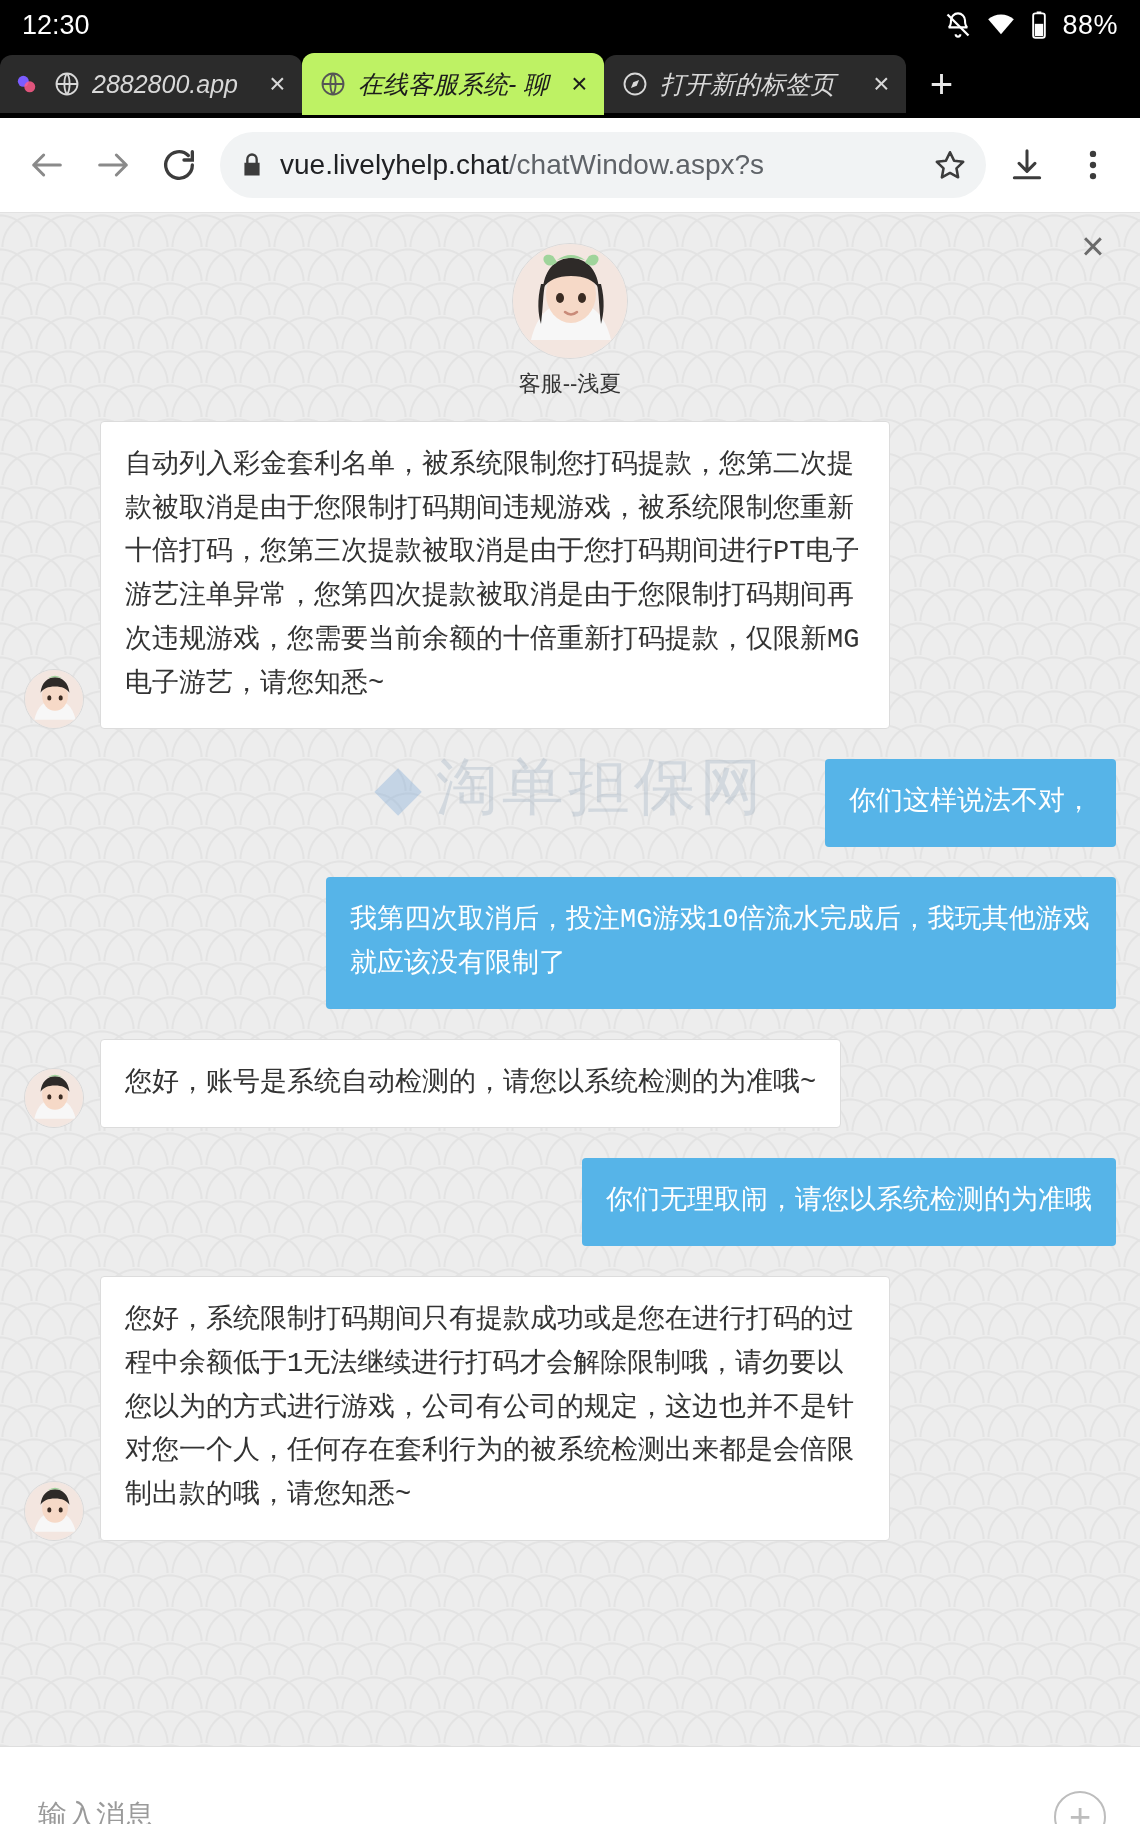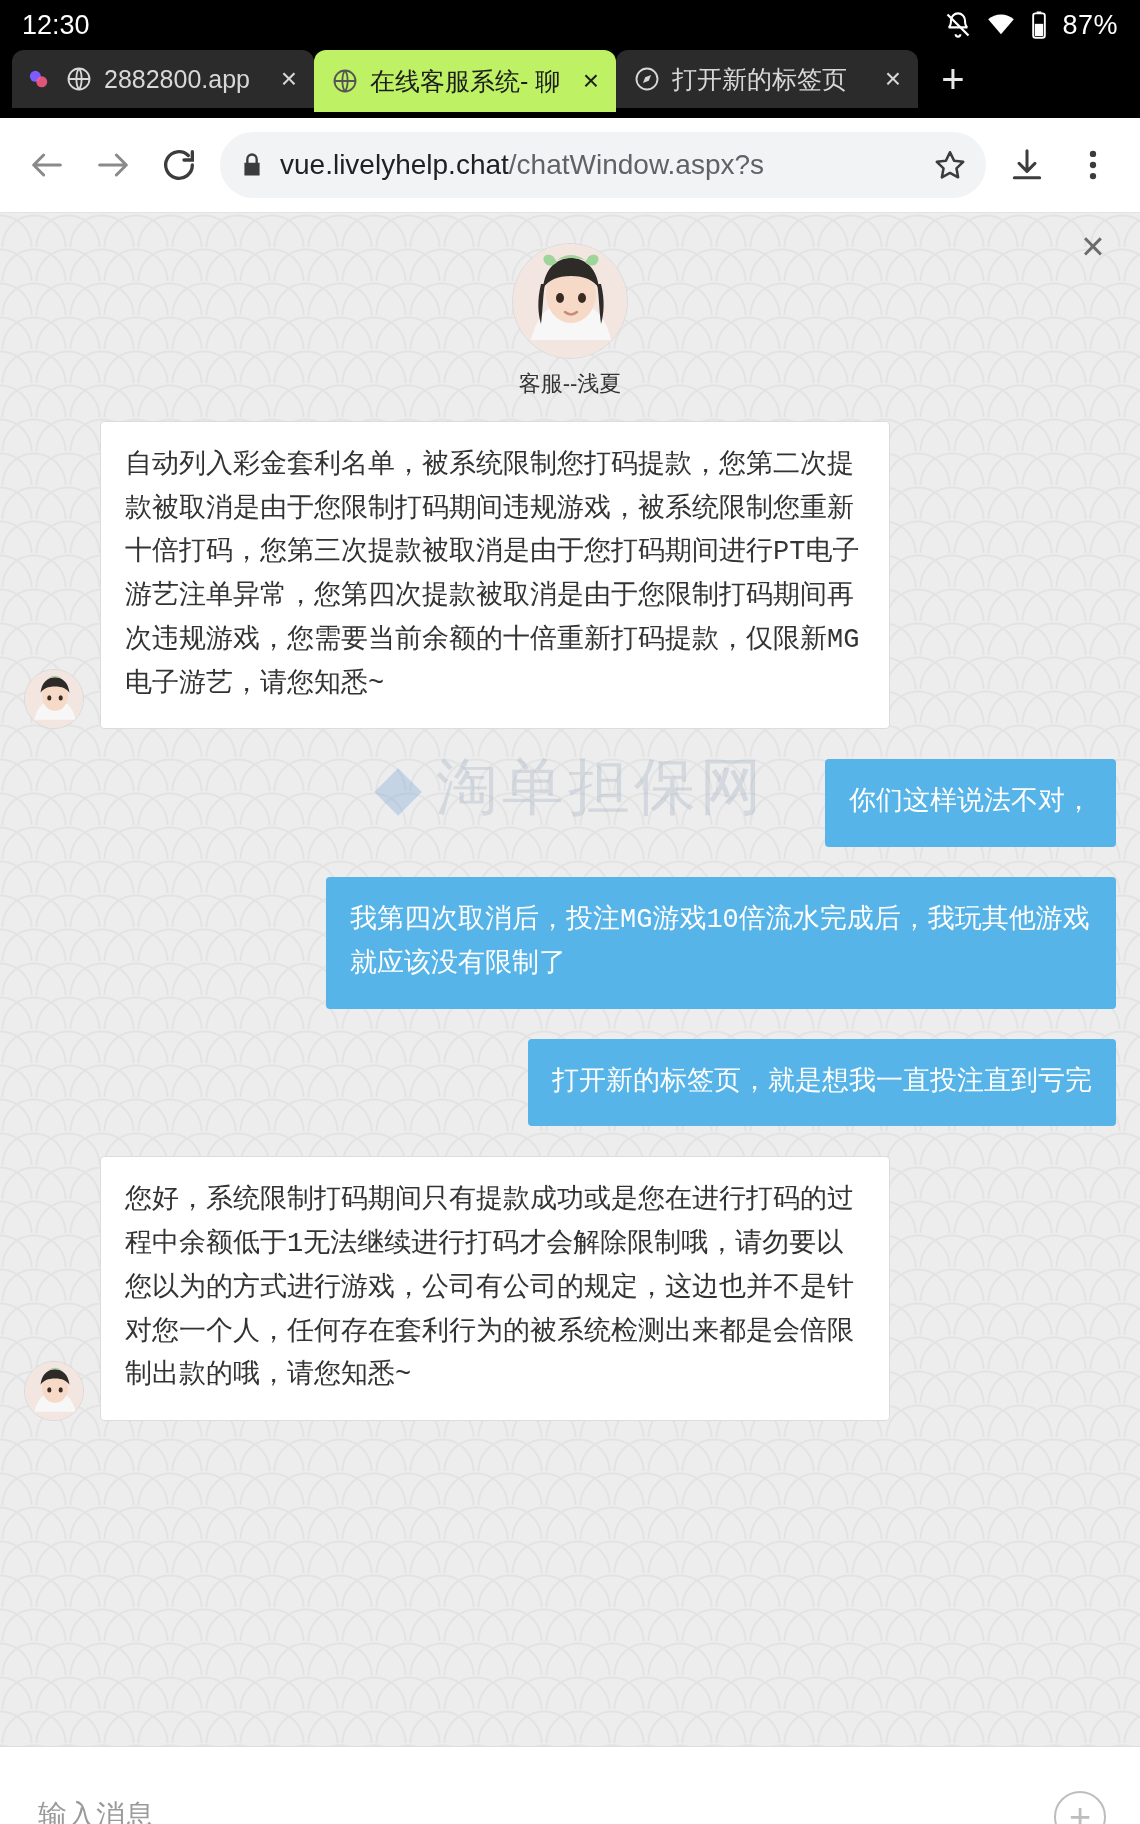--- a/index.html
+++ b/index.html
@@ -23,23 +23,24 @@
   }
   .status-right { display: flex; align-items: center; gap: 14px; }
   .status-right svg { display: block; }
   .battery-text { font-size: 27px; letter-spacing: .5px; }
 
   
   .tab-strip {
     height: 68px;
     background: #000;
     display: flex;
-    align-items: flex-start;
-    padding-left: 12px;
+    align-items: center;
+    padding-left: 0;
     gap: 0;
+    font-style: italic;
   }
   .tab {
     height: 58px;
     width: 302px;
     background: #2b2b2b;
     border-radius: 12px 12px 0 0;
     display: flex;
     align-items: center;
     padding: 0 12px 0 16px;
     gap: 10px;
@@ -239,21 +240,21 @@
         <path d="M12 20l11-13a17 17 0 0 0-22 0z"></path>
       </svg>
     </span>
     <span>
       <svg width="18" height="28" viewBox="0 0 12 24" fill="none">
         <rect x="1" y="2" width="10" height="21" rx="2" stroke="#fff" stroke-width="1.6"></rect>
         <rect x="2.4" y="11" width="7.2" height="10.6" fill="#fff"></rect>
         <rect x="4" y="0.4" width="4" height="2" fill="#fff"></rect>
       </svg>
     </span>
-    <span class="battery-text">87%</span>
+    <span class="battery-text">88%</span>
   </span>
 </div>
 
 <div class="tab-strip">
 
   <div class="tab">
     <span class="tab-leading-dot">
       <svg width="22" height="22" viewBox="0 0 24 24">
         <circle cx="8" cy="8" r="6" fill="#7b5cff"></circle>
         <circle cx="15" cy="14" r="6" fill="#ff5c8a" opacity=".85"></circle>
@@ -386,23 +387,37 @@
     </div>
 
     <div class="msg-row user">
       <div class="bubble user">你们这样说法不对，</div>
     </div>
 
     <div class="msg-row user">
       <div class="bubble user">我第四次取消后，投注MG游戏10倍流水完成后，我玩其他游戏就应该没有限制了</div>
     </div>
 
+    <div class="msg-row agent">
+      <div class="bubble-avatar">
+        <svg width="60" height="60" viewBox="0 0 116 116">
+          <rect width="116" height="116" fill="#f3e6e0"></rect>
+          <path d="M18 96c6-26 20-38 40-38s34 12 40 38z" fill="#f7f7f7"></path>
+          <ellipse cx="58" cy="50" rx="25" ry="29" fill="#f6d9c7"></ellipse>
+          <path d="M30 44c2-20 14-30 28-30s26 10 28 30c-6-8-14-12-28-12s-22 4-28 12z" fill="#2e2a28"></path>
+          <ellipse cx="47" cy="54" rx="4" ry="5" fill="#3a2b22"></ellipse>
+          <ellipse cx="69" cy="54" rx="4" ry="5" fill="#3a2b22"></ellipse>
+          <path d="M44 16q14-10 28 0 -14-4-28 0z" fill="#9fd49b"></path>
+        </svg>
+      </div>
+      <div class="bubble agent">您好，账号是系统自动检测的，请您以系统检测的为准哦~</div>
+    </div>
 
     <div class="msg-row user">
-      <div class="bubble user">打开新的标签页，就是想我一直投注直到亏完</div>
+      <div class="bubble user">你们无理取闹，请您以系统检测的为准哦</div>
     </div>
 
     <div class="msg-row agent">
       <div class="bubble-avatar">
         <svg width="60" height="60" viewBox="0 0 116 116">
           <rect width="116" height="116" fill="#f3e6e0"></rect>
           <path d="M18 96c6-26 20-38 40-38s34 12 40 38z" fill="#f7f7f7"></path>
           <ellipse cx="58" cy="50" rx="25" ry="29" fill="#f6d9c7"></ellipse>
           <path d="M30 44c2-20 14-30 28-30s26 10 28 30c-6-8-14-12-28-12s-22 4-28 12z" fill="#2e2a28"></path>
           <ellipse cx="47" cy="54" rx="4" ry="5" fill="#3a2b22"></ellipse>

